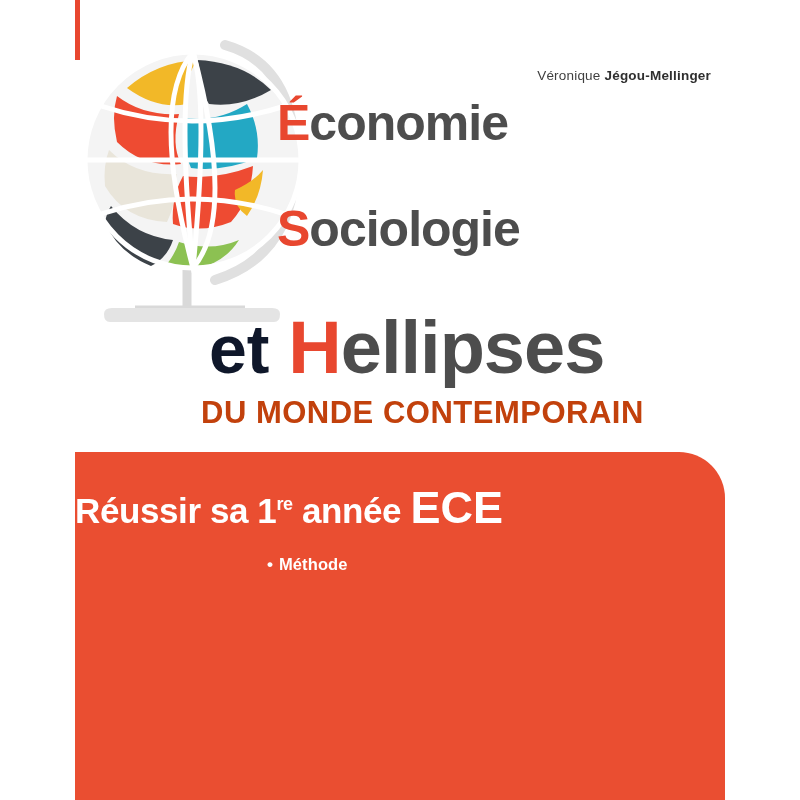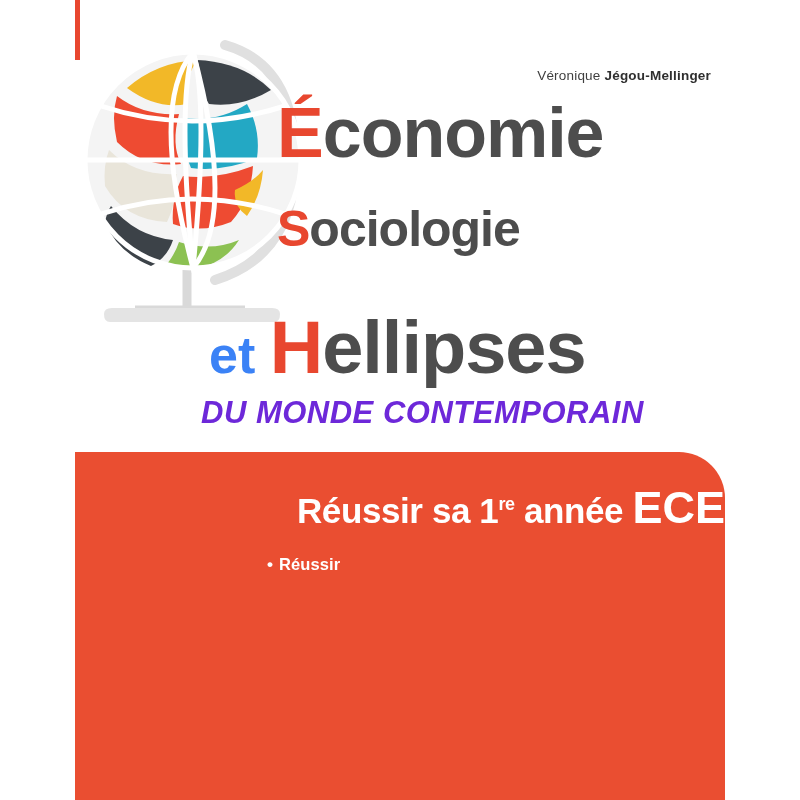--- a/index.html
+++ b/index.html
@@ -66,46 +66,45 @@
   .tline {
     position: absolute;
     white-space: nowrap;
     font-weight: bold;
     color: #4d4d4d;
     letter-spacing: -1px;
     line-height: 1;
   }
   .cap { color: #e8472f; }
 
-  .t1 { left: 202px; top: 18px;  font-size: 70px; }
+  .t1 { left: 202px; top: 18px;  font-size: 50px; }
   .t2 { left: 202px; top: 124px; font-size: 50px; }
   .t3 { left: 134px; top: 231px; font-size: 74px; }
-  .t3 .et { font-size: 52px; color: #3b82f6; letter-spacing: 0; }
+  .t3 .et { font-size: 68px; color: #0f172a; letter-spacing: 0; }
   .t4 {
     left: 126px; top: 317px;
     font-size: 31px;
     letter-spacing: .5px;
-    color: #6d28d9;
-    font-style: italic;
+    color: #c2410c;
   }
 
   
   .panel {
     position: absolute;
     left: 0; top: 452px;
     width: 650px; height: 348px;
     background: #ea4e31;
     border-top-right-radius: 46px;
   }
 
   .panel-title {
     position: absolute;
     left: 0; top: 30px;
     width: 650px;
-    text-align: right;
+    text-align: left;
     color: #ffffff;
     font-size: 35px;
     font-weight: bold;
     letter-spacing: -.4px;
     white-space: nowrap;
   }
   .panel-title sup {
     font-size: 18px;
     vertical-align: super;
     font-weight: bold;
@@ -204,17 +203,17 @@
       <div class="tline t3"><span class="et">et </span><span class="cap">H</span><span>ellipses</span></div>
       <div class="tline t4">DU MONDE CONTEMPORAIN</div>
     </div>
   </div>
 
   <div class="panel">
 
     <div class="panel-title"><span>Réussir sa 1</span><sup>re</sup><span> année </span><span class="ece">ECE</span></div>
 
     <div class="bullets">
-      <div class="bullet b2"><span class="dot">•</span><span>Réussir</span></div>
+      <div class="bullet b2"><span class="dot">•</span><span>Méthode</span></div>
     </div>
 
   </div>
 </div>
 
 </body></html>

